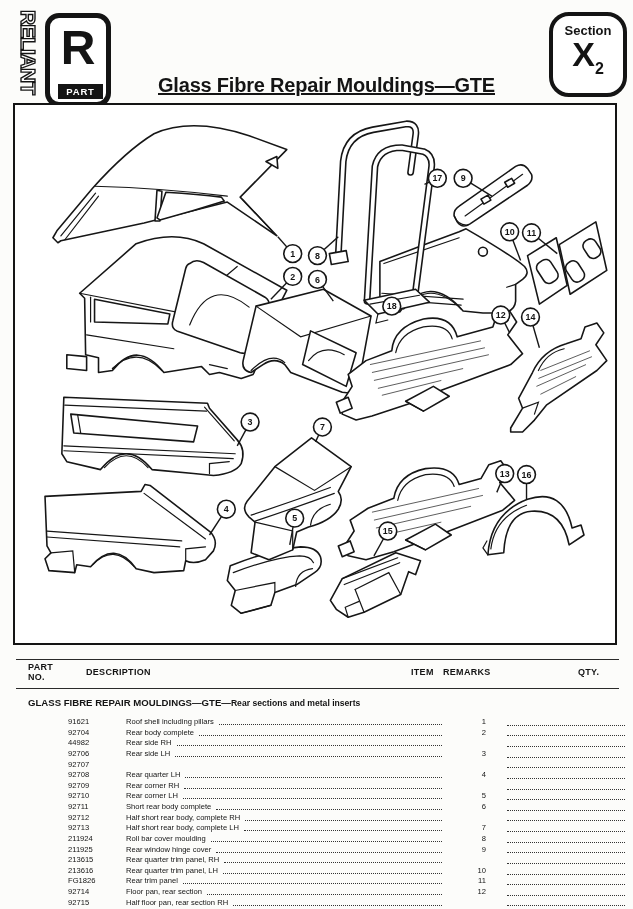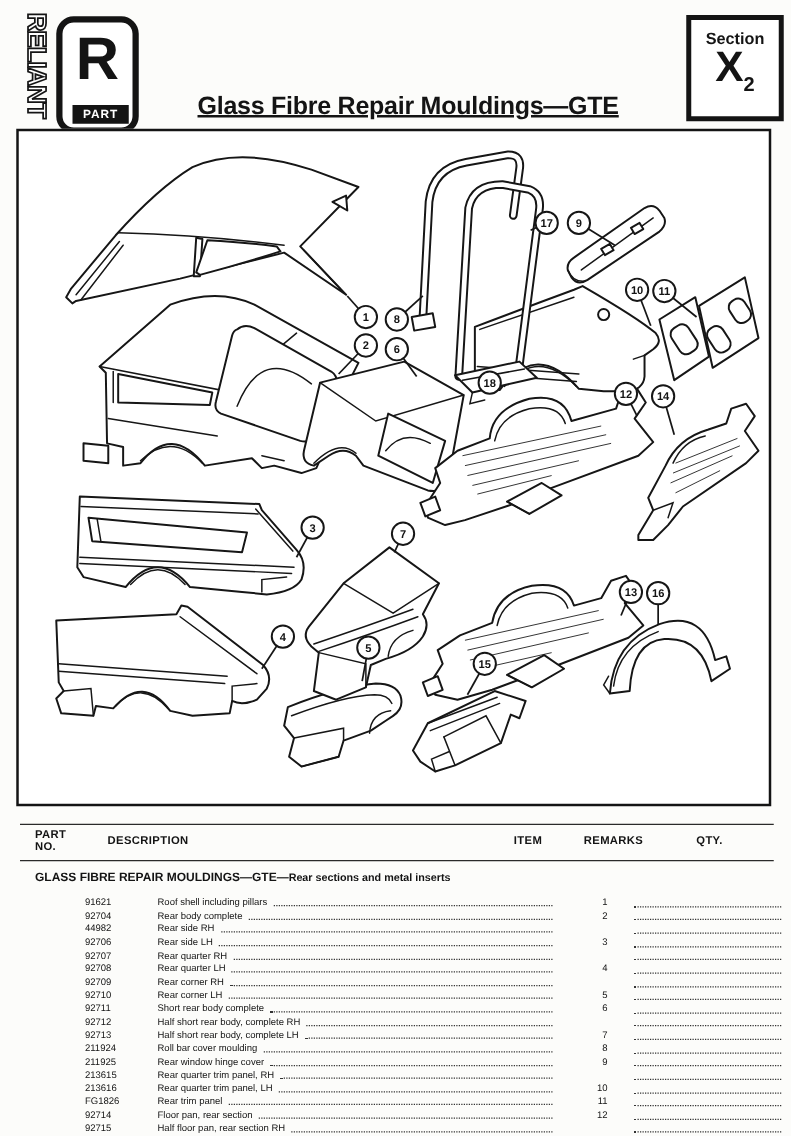--- a/index.html
+++ b/index.html
@@ -12,21 +12,21 @@
         font-weight:800;font-size:21px;letter-spacing:-1px;white-space:nowrap;color:#fff;
         -webkit-text-stroke:1.4px #141414;font-family:"Liberation Sans",sans-serif;}
   .rbadge{position:absolute;left:45px;top:13px;width:56px;height:84px;border:5px solid #141414;
         border-radius:14px;background:#fff;}
   .rbadge .bigR{font-size:48px;font-weight:900;text-align:center;line-height:56px;margin-top:2px;}
   .rbadge .part{position:absolute;bottom:3px;left:8px;right:3px;background:#141414;color:#fff;
         font-size:9.5px;font-weight:800;text-align:center;padding:2px 0;letter-spacing:.8px;}
   .title{position:absolute;left:30px;right:10px;top:74px;margin:0;text-align:center;
         font-size:20px;font-weight:800;letter-spacing:-.2px;text-decoration:underline;}
   .sbadge{position:absolute;left:549px;top:12px;width:70px;height:77px;border:4px solid #141414;
-        border-radius:0;background:#fff;text-align:center;}
+        border-radius:20px;background:#fff;text-align:center;}
   .sbadge .sec{font-size:13px;font-weight:800;margin-top:7px;}
   .sbadge .code{font-size:34px;font-weight:900;line-height:32px;}
   .sbadge .code sub{font-size:16px;font-weight:900;}
 
   
   .diagram{position:absolute;left:13px;top:103px;width:604px;height:542px;
         border:2.5px solid #141414;background:#fff;box-sizing:border-box;}
   svg .p{fill:#fff;stroke:#161616;stroke-width:1.6;stroke-linejoin:round;}
   svg .ln{fill:none;stroke:#161616;stroke-width:1.2;stroke-linecap:round;}
   svg .thin{stroke:#161616;stroke-width:.7;}
@@ -36,21 +36,21 @@
   svg .callout-text{font:bold 9px "Liberation Sans",sans-serif;fill:#141414;text-anchor:middle;}
   svg .leaderline{stroke:#161616;stroke-width:1.4;}
 
   
   .tablewrap{position:absolute;left:0;top:655px;width:633px;height:254px;font-size:7.6px;}
   .rule{position:absolute;left:16px;right:14px;border-top:1.6px solid #2a2a2a;}
   .r1{top:4px;} .r2{top:33px;}
   .th{position:absolute;font-size:9px;font-weight:700;letter-spacing:.3px;}
   .th-part{left:28px;top:7px;line-height:10px;}
   .th-desc{left:86px;top:12px;} .th-item{left:411px;top:12px;}
-  .th-rem{left:467px;top:12px;} .th-qty{left:557px;top:12px;text-align:right;}
+  .th-rem{left:443px;top:12px;} .th-qty{left:578px;top:12px;text-align:right;}
   .theading{position:absolute;left:28px;top:42px;white-space:nowrap;}
   .theading .h1{font-size:9.6px;font-weight:800;}
   .theading .h2{font-size:8.6px;font-weight:800;}
   #rows{position:absolute;left:0;top:62px;width:631px;padding-left:40px;}
   .trow{position:relative;height:10.63px;line-height:10.63px;}
   .trow span,.trow div{position:absolute;top:0;height:10.63px;}
   .c-part{left:28px;width:54px;}
   .c-desc{left:86px;width:318px;display:flex;}
   .c-desc .t{position:static;white-space:nowrap;}
   .c-desc .leader{position:static;flex:1;border-bottom:1.7px dotted #333;margin:0 2px 2.6px 5px;height:auto;}
@@ -397,24 +397,20 @@
             <span class="leader"></span>
           </span>
           <span class="c-item">3</span>
           <span class="c-rem">
             <i></i>
           </span>
           <span class="c-qty">1</span>
         </div>
         <div class="trow">
           <span class="c-part">92707</span>
-          <span class="c-desc">
-            <span class="t">Rear quarter RH</span>
-            <span class="leader"></span>
-          </span>
           <span class="c-item"></span>
           <span class="c-rem">
             <i></i>
           </span>
           <span class="c-qty">1</span>
         </div>
         <div class="trow">
           <span class="c-part">92708</span>
           <span class="c-desc">
             <span class="t">Rear quarter LH</span>

